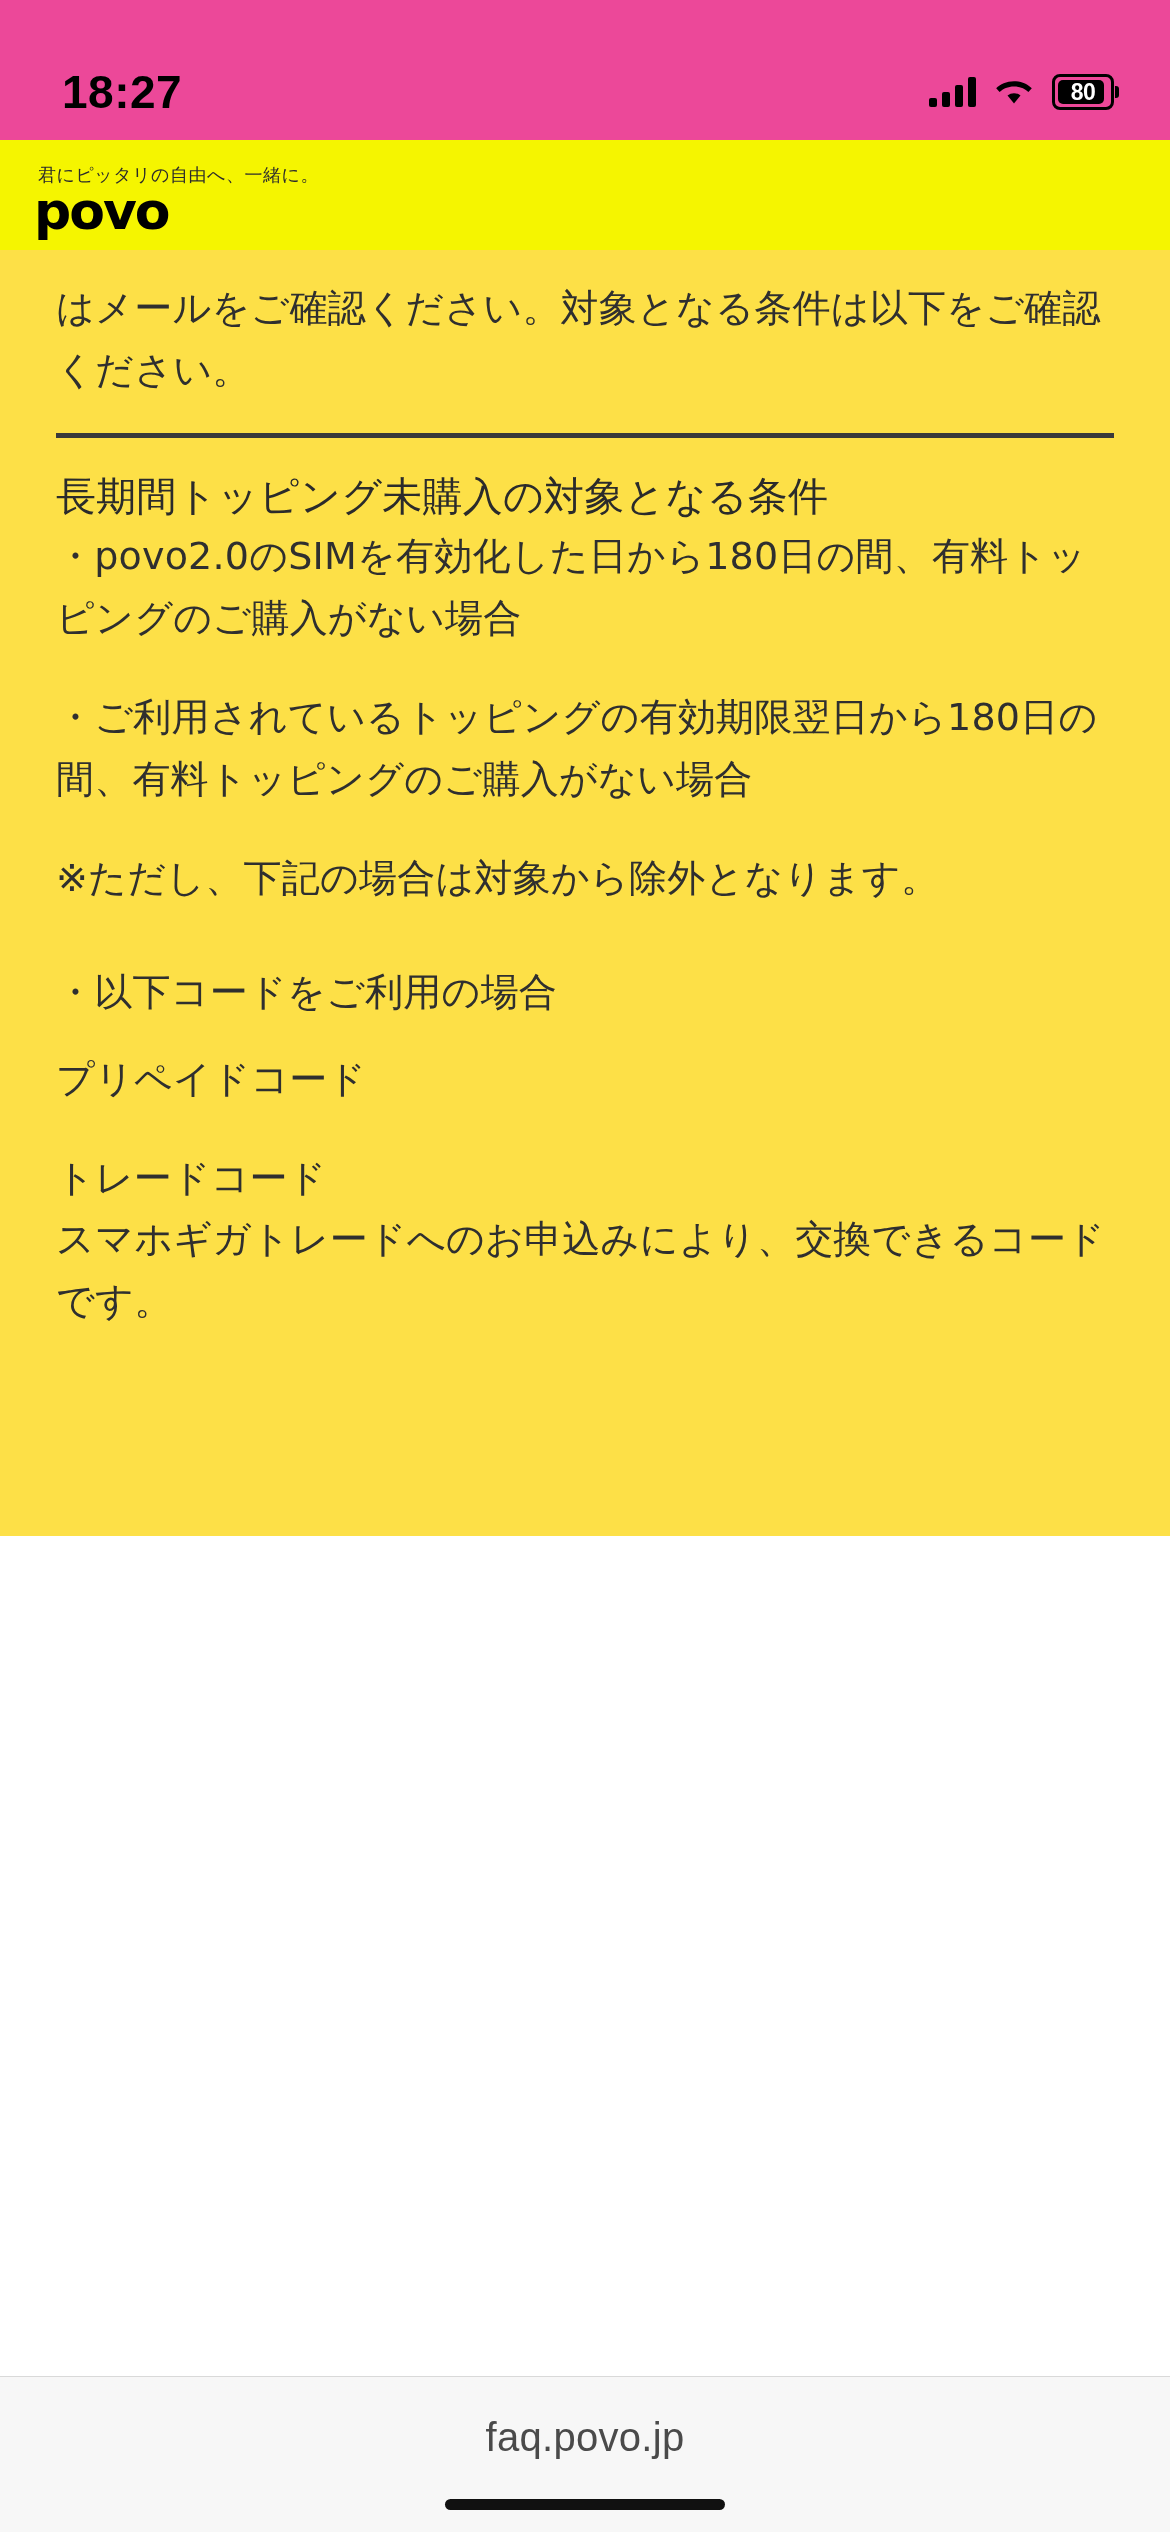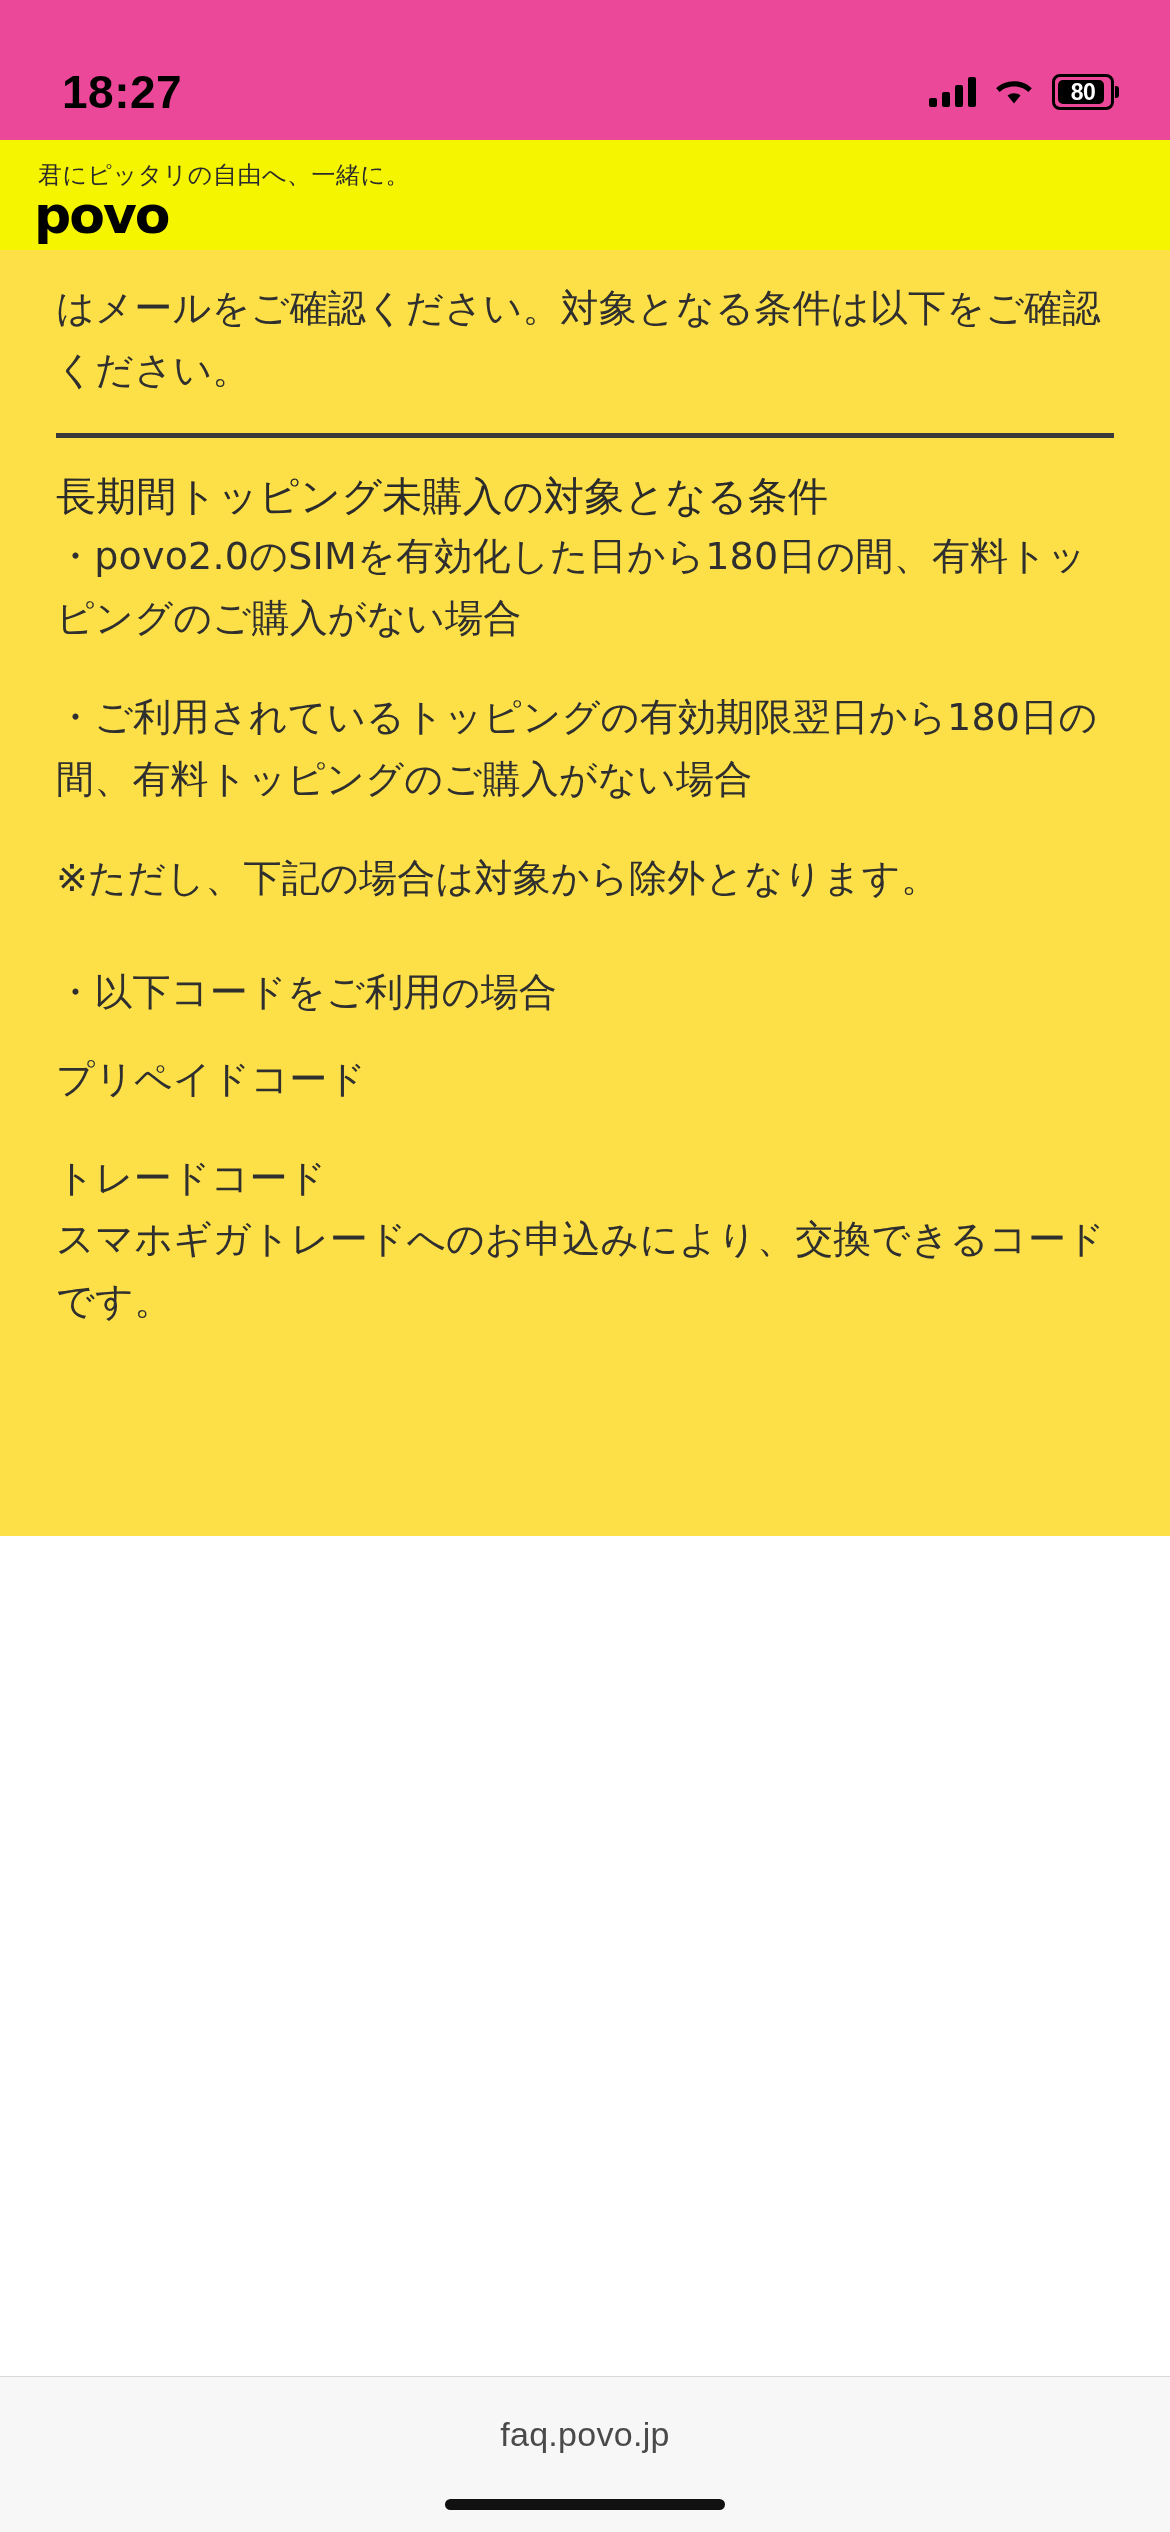--- a/index.html
+++ b/index.html
@@ -82,21 +82,21 @@
   
   .povo-header {
     background:#f5f500;
     height:110px;
     padding:10px 0 0 34px;
     display:flex;
     flex-direction:column;
     justify-content:center;
   }
   .povo-tagline {
-    font-size:24px;
+    font-size:18px;
     color:#2b2b2b;
     letter-spacing:0.5px;
     margin-bottom:0;
     margin-left:4px;
     font-weight:500;
   }
   .povo-logo {
     font-size:52px;
     font-weight:800;
     color:#000000;
@@ -148,21 +148,21 @@
     left:0; right:0; bottom:0;
     height:156px;
     background:#f7f7f7;
     border-top:1px solid #d9d9d9;
     display:flex;
     flex-direction:column;
     align-items:center;
   }
   .url {
     margin-top:38px;
-    font-size:34px;
+    font-size:40px;
     color:#4a4a4a;
     letter-spacing:0.3px;
   }
   .home-indicator {
     position:absolute;
     bottom:22px;
     width:280px;
     height:11px;
     border-radius:6px;
     background:#111;

